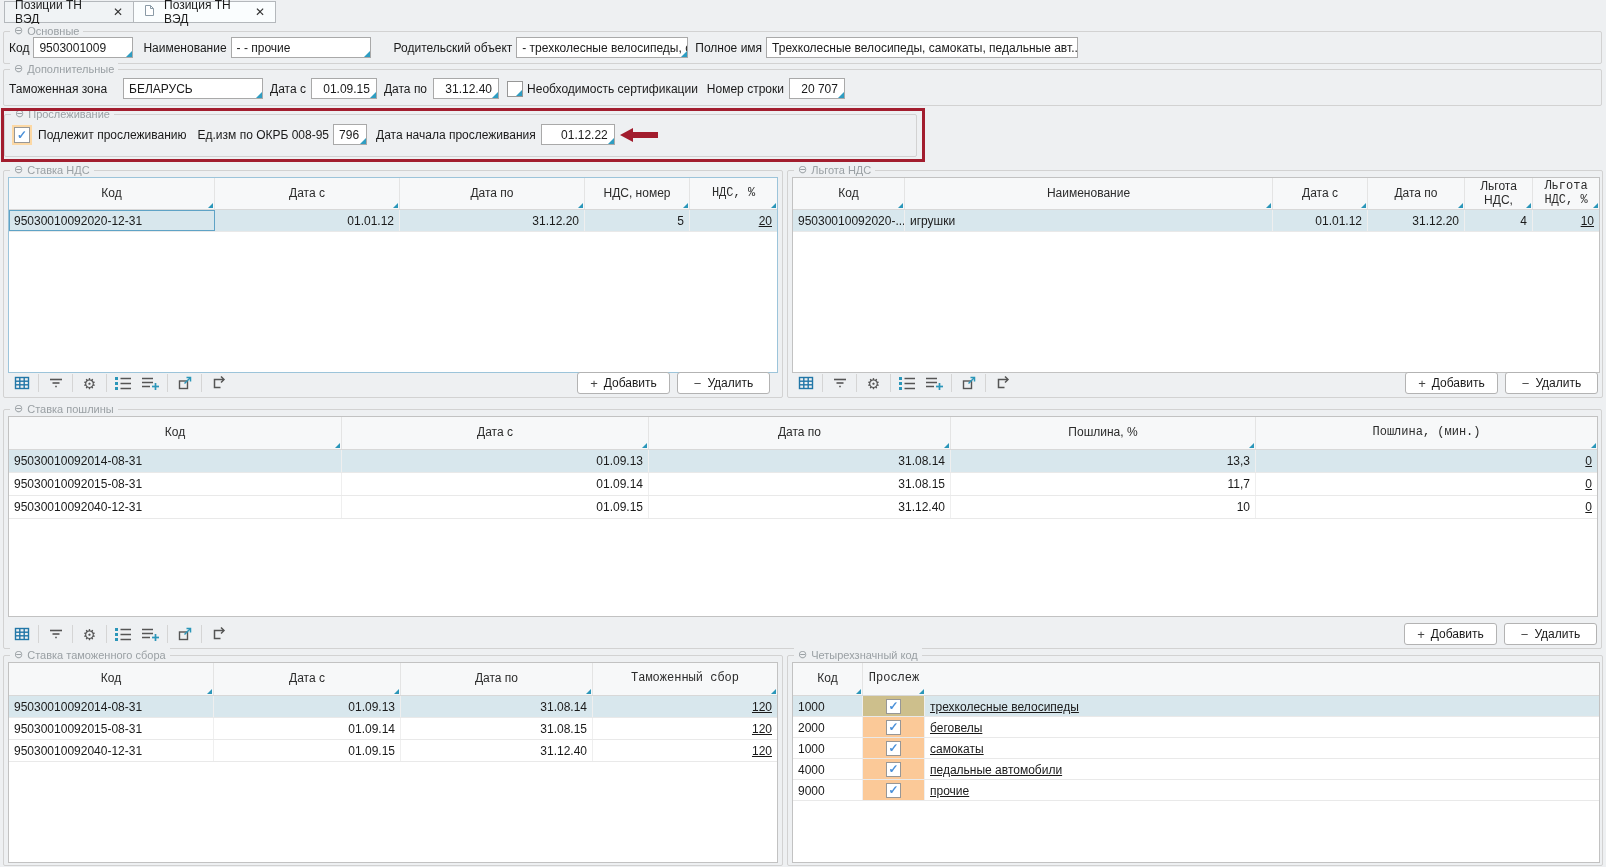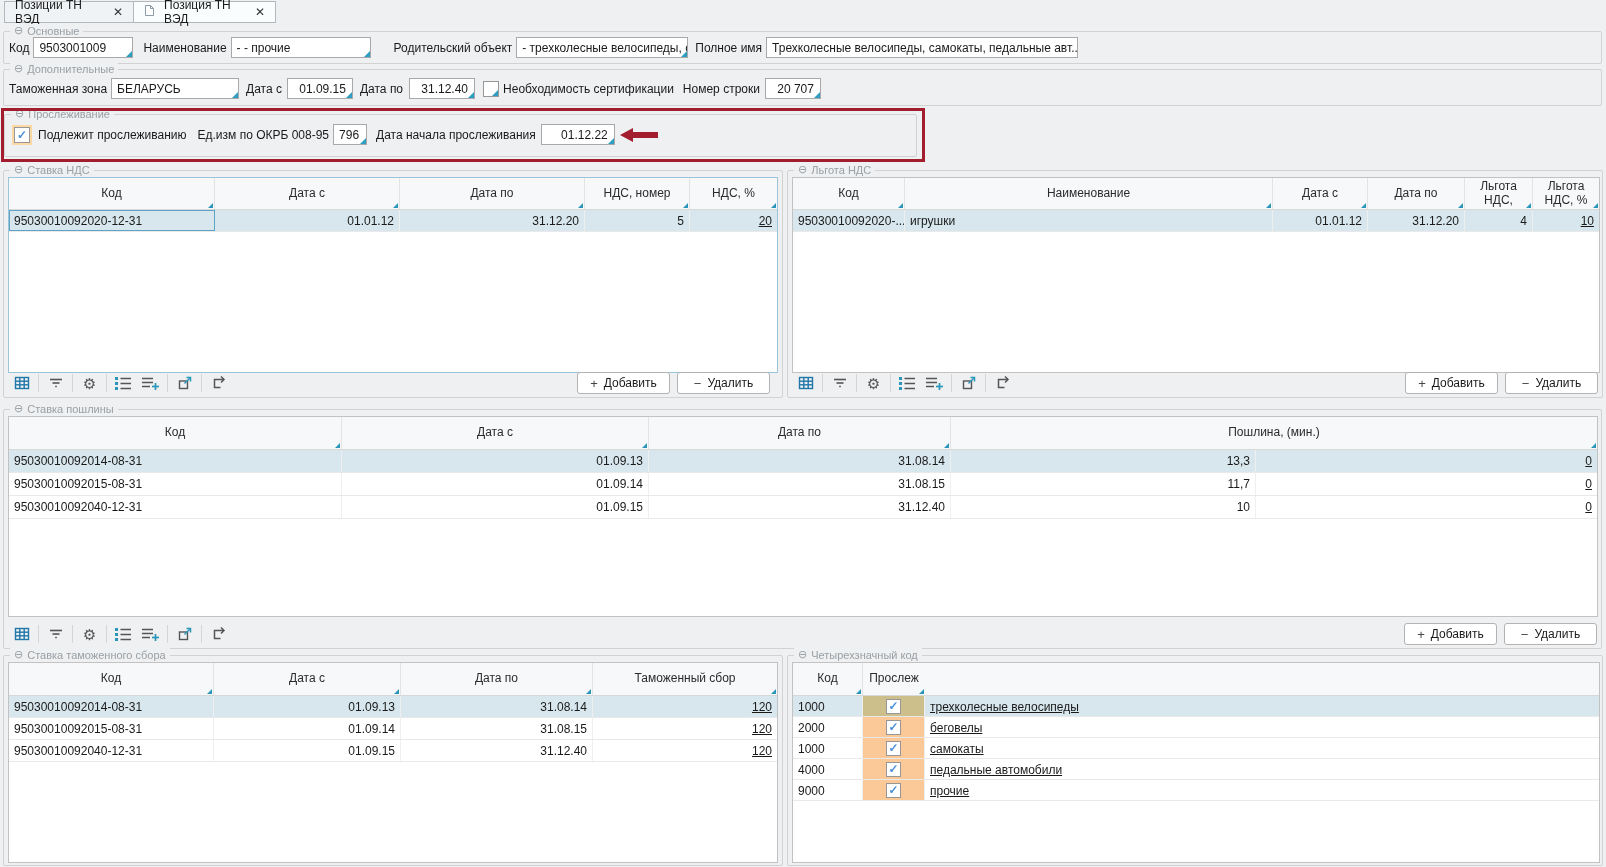--- a/index.html
+++ b/index.html
@@ -36,21 +36,21 @@
   
   .red-box { position:absolute; left:1px; top:108px; width:924px; height:54px;
              border:3px solid #a21d2e; z-index:6; pointer-events:none; }
 
   
   .tbl { position:absolute; background:#fff; border:1px solid #c2c2c2; overflow:hidden; }
   .tbl.focus { border-color:#9cc4da; }
   .thead { display:flex; background:#f7f8f9; border-bottom:1px solid #d8d8d8; }
   .th { position:relative; display:flex; align-items:center; justify-content:center; text-align:center;
         color:#2b2b2b; border-right:1px solid #e4e4e4; padding:2px 4px; line-height:1.12; }
-  .th:last-child { border-right:none; }
+  .th:last-child { border-right:none;font-family:Liberation Mono, monospace; }
   .sort { position:absolute; right:1px; bottom:1px; width:0; height:0;
           border-left:5px solid transparent; border-bottom:5px solid #2b96b9; }
   .trow { display:flex; border-bottom:1px solid #e9e9e9; background:#fff; }
   .trow.sel { background:#d8e7ed; }
   .td { padding:4px 5px 0 5px; border-right:1px solid #efefef; white-space:nowrap; overflow:hidden; }
   .td:last-child { border-right:none;text-decoration:underline; }
   .td.num { text-align:right; }
   .cell-focus { outline:1px solid #5fa3c6; outline-offset:-1px; }
 
   
@@ -115,21 +115,21 @@
     </div>
   </div>
 
   <div class="grp" style="left:3px;top:69px;width:1599px;height:37px;">
     <div class="grp-title">
       <span>⊖</span>
       <span>Дополнительные</span>
     </div>
     <div class="frow" style="left:5px;top:8px;">
       <span class="lbl">Таможенная зона</span>
-      <span class="inp" style="margin-left:4px;width:128px;"><span>БЕЛАРУСЬ</span><span class="tri"></span></span>
+      <span class="inp" style="margin-left:16px;width:140px;"><span>БЕЛАРУСЬ</span><span class="tri"></span></span>
       <span class="lbl" style="margin-left:7px;">Дата с</span>
       <span class="inp right" style="margin-left:5px;width:66px;"><span>01.09.15</span><span class="tri"></span></span>
       <span class="lbl" style="margin-left:7px;">Дата по</span>
       <span class="inp right" style="margin-left:6px;width:66px;"><span>31.12.40</span><span class="tri"></span></span>
       <span class="chk" style="margin-left:8px;">
           <span class="tri"></span>
         </span>
       <span class="lbl" style="margin-left:4px;">Необходимость сертификации</span>
       <span class="lbl" style="margin-left:9px;">Номер строки</span>
       <span class="inp right" style="margin-left:5px;width:56px;"><span>20 707</span><span class="tri"></span></span>
@@ -418,20 +418,24 @@
             <span class="sort"></span>
           </div>
         <div class="th c1">
             <span>Дата с</span>
             <span class="sort"></span>
           </div>
         <div class="th c2">
             <span>Дата по</span>
             <span class="sort"></span>
           </div>
+        <div class="th c3">
+            <span>Пошлина, %</span>
+            <span class="sort"></span>
+          </div>
         <div class="th c4">
             <span>Пошлина, (мин.)</span>
             <span class="sort"></span>
           </div>
       </div>
       <div class="trow sel">
         <div class="td c0">95030010092014-08-31</div>
         <div class="td c1 num">01.09.13</div>
         <div class="td c2 num">31.08.14</div>
         <div class="td c3 num">13,3</div>

